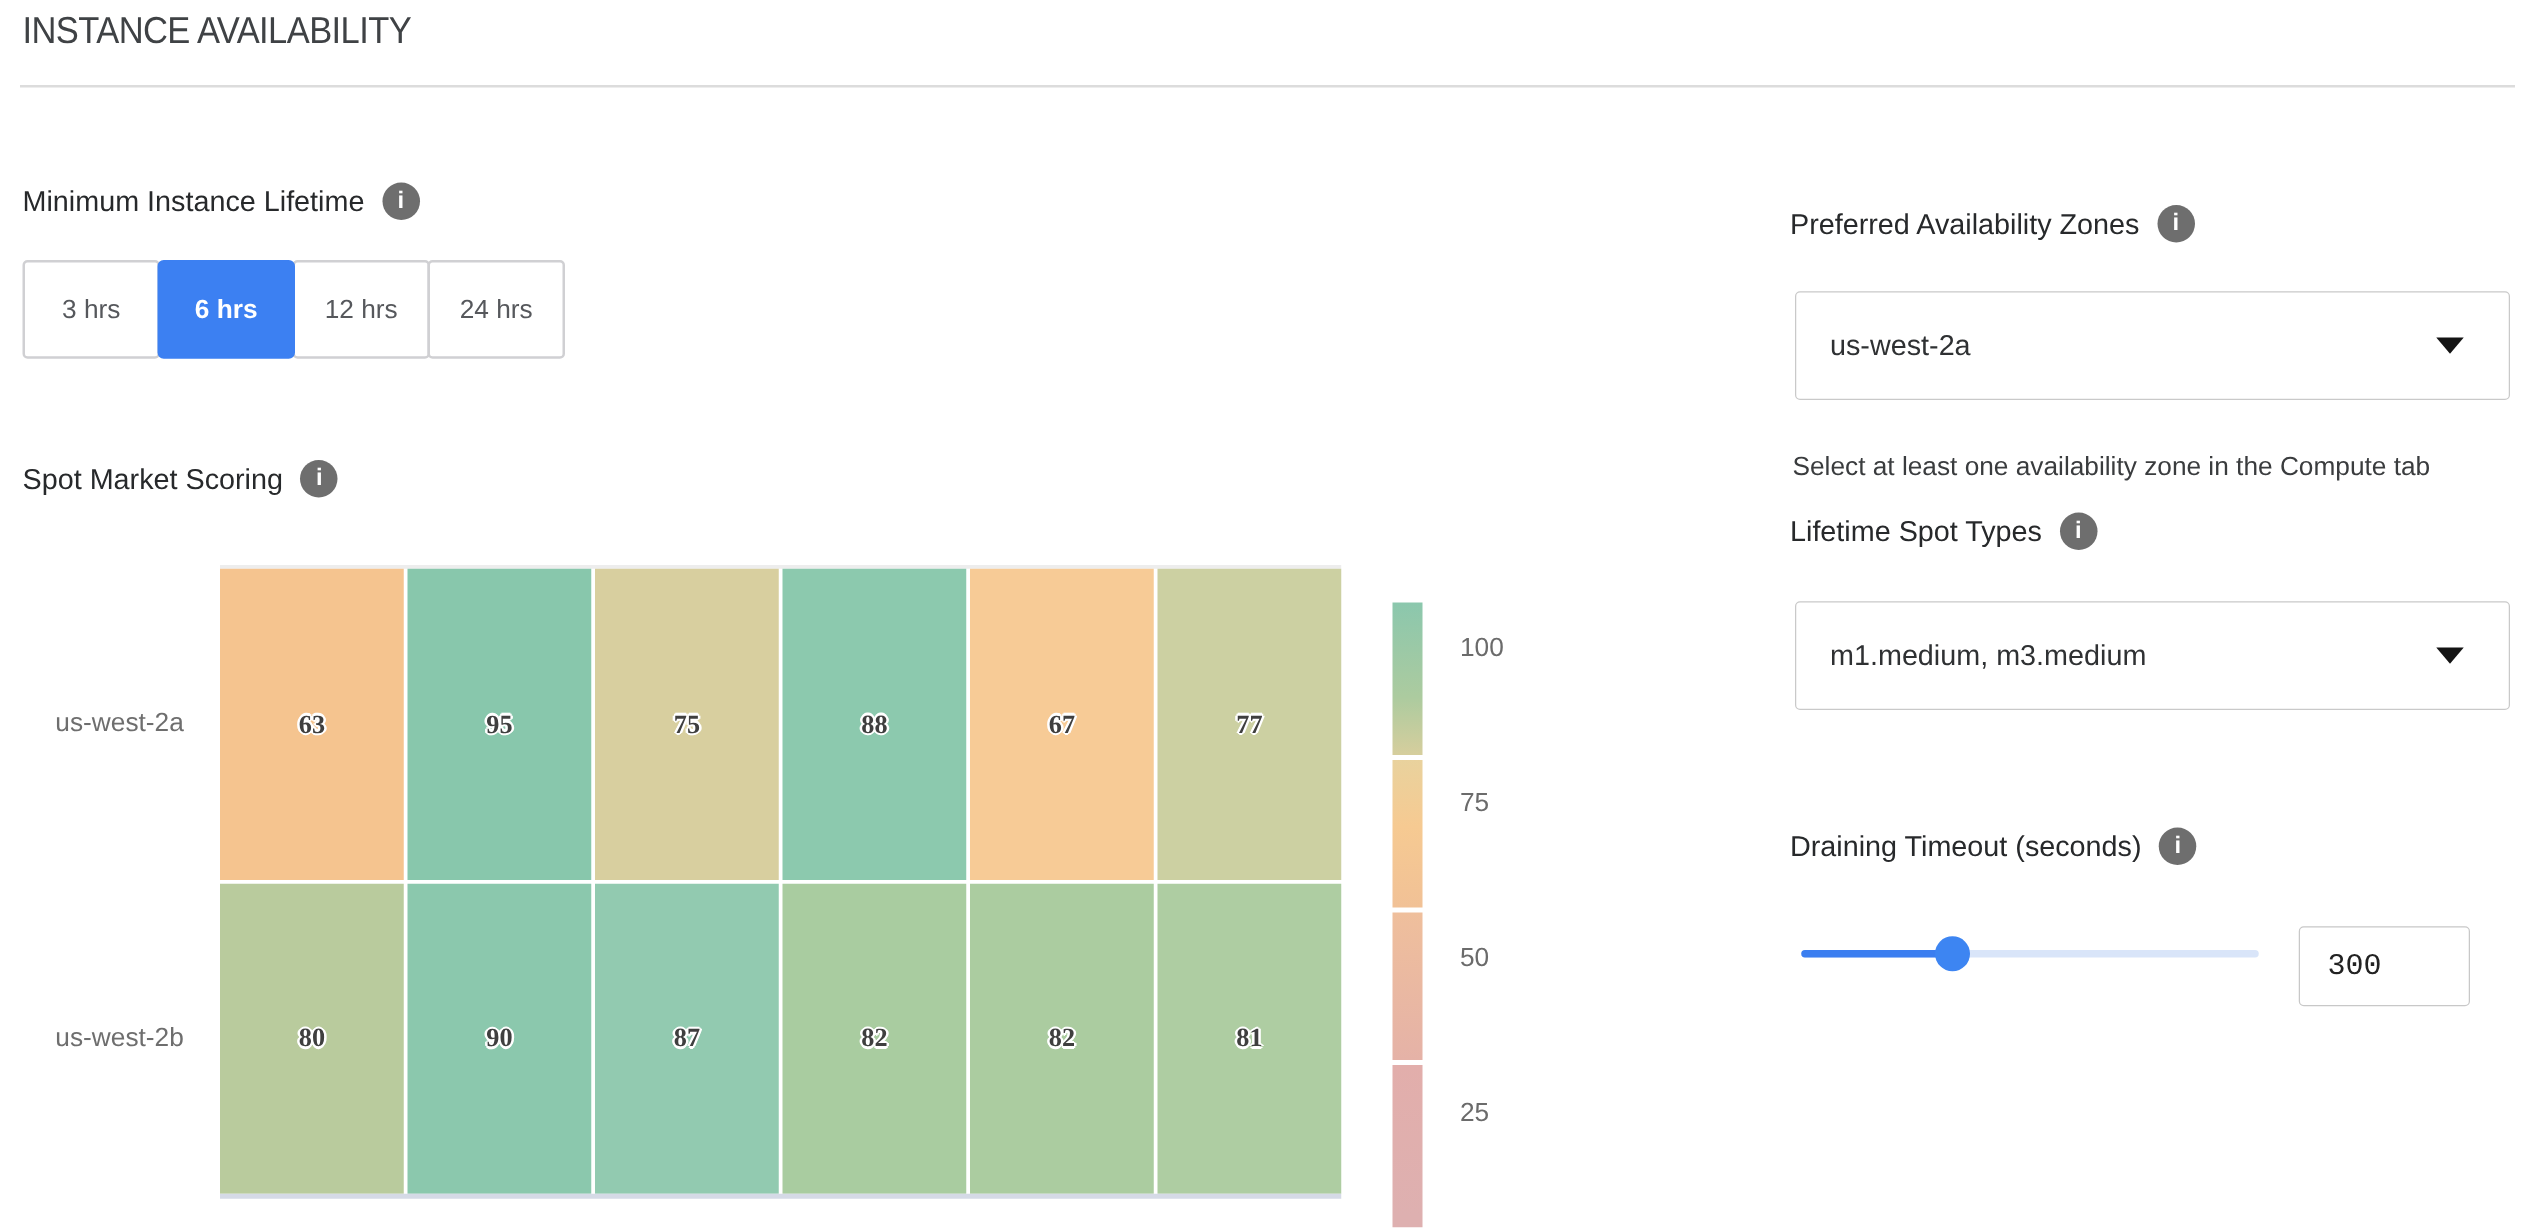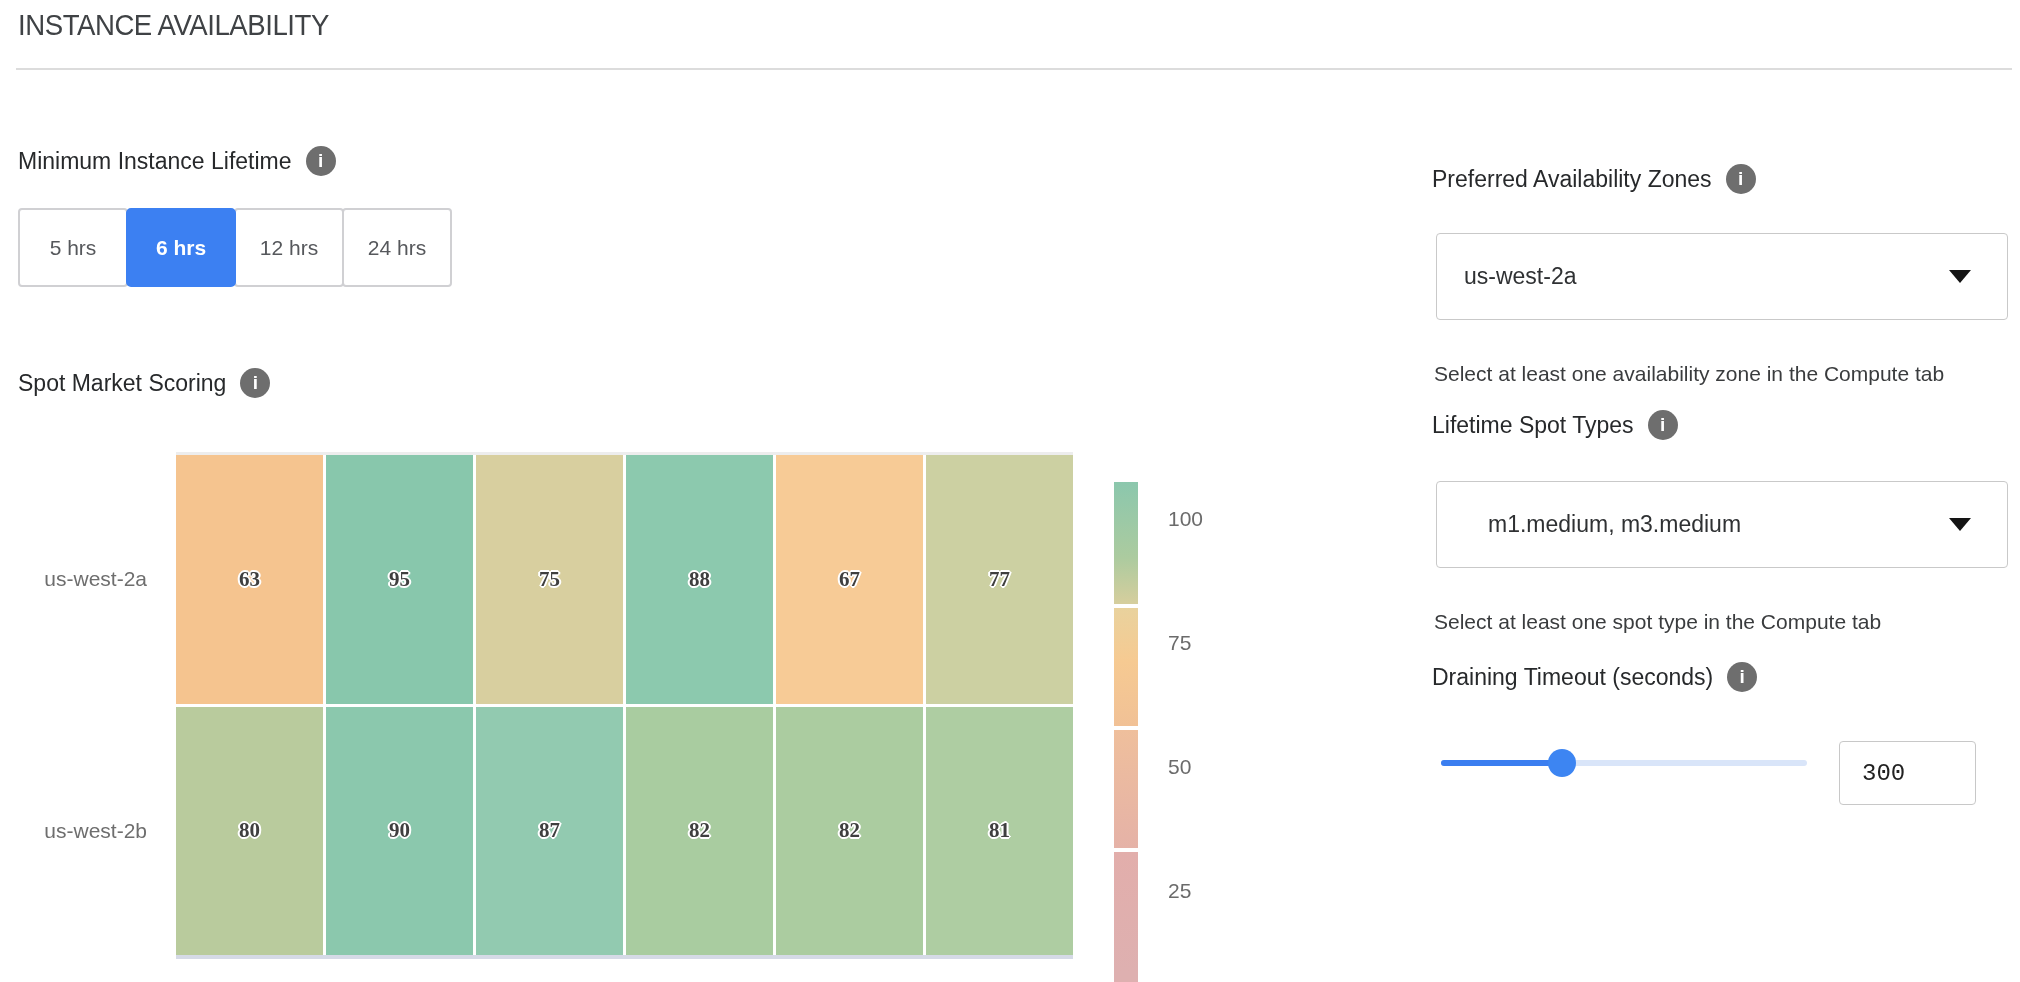--- a/index.html
+++ b/index.html
@@ -50,21 +50,21 @@
   .cb-tick{position:absolute;left:54px;transform:translateY(-50%);
            font-size:21px;color:#6b6b6b;margin-top:36px;}
 
   
   .row-az-label{left:1432px;top:164px;}
   .row-spot-label{left:1432px;top:410px;}
   .row-drain-label{left:1432px;top:662px;}
   .dropdown{width:572px;height:87px;border:1px solid #c9c9c9;border-radius:4px;background:#fff;
             display:flex;align-items:center;cursor:pointer;box-sizing:border-box;}
   .dd-az{left:1436px;top:233px;}
-  .dd-spot{left:1436px;top:481px;padding-left:24px;}
+  .dd-spot{left:1436px;top:481px;}
   .dd-text{margin-left:27px;font-size:23px;color:#2f3133;flex:1;}
   .caret{width:0;height:0;border-left:11px solid transparent;border-right:11px solid transparent;
          border-top:13px solid #141414;margin-right:36px;}
   .helper{font-size:21px;color:#3a3c3e;}
   .helper-az{left:1434px;top:362px;}
   .helper-spot{left:1434px;top:610px;}
 
   
   .slider{left:1441px;top:749px;width:366px;height:28px;cursor:pointer;}
   .slider .track{position:absolute;top:11px;left:0;width:100%;height:6px;
@@ -82,21 +82,21 @@
 <div class="page">
 
   <div class="abs page-title">INSTANCE AVAILABILITY</div>
   <div class="abs divider"></div>
 
   <div class="abs field-row" style="left:18px;top:146px;">
     <span class="field-label">Minimum Instance Lifetime</span>
     <span class="info">i</span>
   </div>
   <div class="abs btn-group" id="lifetime-group">
-      <button class="hrs-btn">5 hrs</button>
+      <button class="hrs-btn">3 hrs</button>
       <button class="hrs-btn selected">6 hrs</button>
       <button class="hrs-btn">12 hrs</button>
       <button class="hrs-btn">24 hrs</button>
     </div>
 
   <div class="abs field-row" style="left:18px;top:368px;">
     <span class="field-label">Spot Market Scoring</span>
     <span class="info">i</span>
   </div>
 
@@ -170,21 +170,20 @@
   <div class="abs helper helper-az">Select at least one availability zone in the Compute tab</div>
 
   <div class="abs field-row row-spot-label">
     <span class="field-label">Lifetime Spot Types</span>
     <span class="info">i</span>
   </div>
   <div class="abs dropdown dd-spot">
     <span class="dd-text">m1.medium, m3.medium</span>
     <span class="caret"></span>
   </div>
-  <div class="abs helper helper-spot">Select at least one spot type in the Compute tab</div>
 
   <div class="abs field-row row-drain-label">
     <span class="field-label">Draining Timeout (seconds)</span>
     <span class="info">i</span>
   </div>
   <div class="abs slider">
     <div class="track"></div>
     <div class="fill" id="slider-fill" style="width: 121px;"></div>
     <div class="thumb" id="slider-thumb" style="left: 121px;"></div>
   </div>

